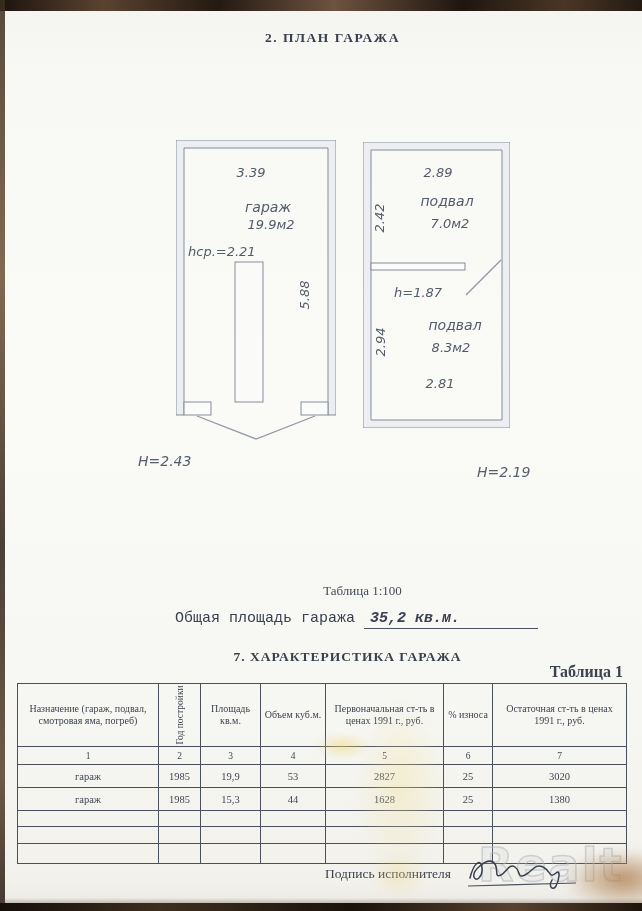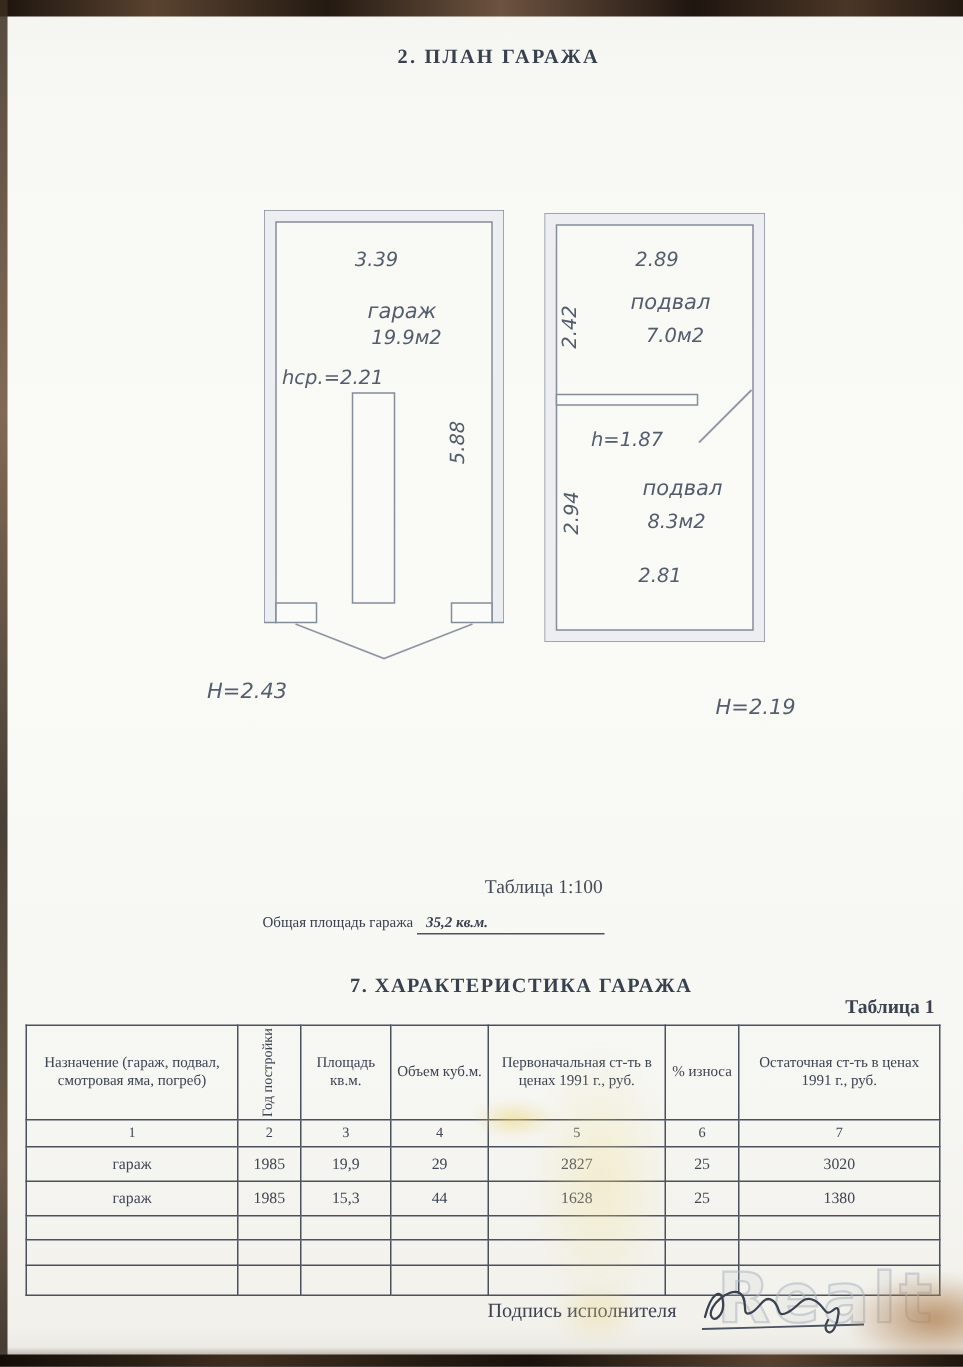--- a/index.html
+++ b/index.html
@@ -23,26 +23,26 @@
   .stain3{left:368px;top:855px;width:60px;height:40px;background:radial-gradient(closest-side,rgba(236,214,130,.4),rgba(236,214,130,0));filter:blur(4px);}
 
   .doc-title{position:absolute;left:0;right:0;top:30px;text-align:center;
         font-weight:bold;font-size:13.5px;letter-spacing:1.5px;color:#39404e;}
   .h-label{position:absolute;font-family:"DejaVu Sans",sans-serif;font-style:italic;
         font-size:14px;color:#545e6d;}
   .h-left{left:138px;top:453px;}
   .h-right{left:477px;top:464px;}
 
   .scale-label{position:absolute;left:60px;right:0;top:583px;text-align:center;font-size:13px;color:#454b58;}
-  .area-line{position:absolute;left:175px;top:610px;font-size:10px;color:#3a4150;}
+  .area-line{position:absolute;left:175px;top:610px;font-size:15px;color:#3a4150;font-family:Liberation Mono, monospace;}
   .area-value{font-weight:bold;font-style:italic;border-bottom:1.5px solid #4c5360;
         padding:0 78px 1px 6px;}
   .section3-title{position:absolute;left:30px;right:0;top:649px;text-align:center;
         font-weight:bold;font-size:13.5px;letter-spacing:1px;color:#39404e;}
-  .table-caption{position:absolute;right:42px;top:663px;font-weight:bold;font-size:13px;color:#3c4250;}
+  .table-caption{position:absolute;right:42px;top:663px;font-weight:bold;font-size:16px;color:#3c4250;}
 
   table.chars{position:absolute;left:17px;top:683px;width:609px;border-collapse:collapse;
         table-layout:fixed;font-size:10.5px;color:#3f4553;}
   table.chars td{border:1px solid #4a505c;text-align:center;vertical-align:middle;
         padding:1px 2px;overflow:hidden;}
   table.chars{border:1.5px solid #3f4450;}
   tr.hdr td{height:60px;font-size:10px;line-height:1.25;color:#3d4452;}
   tr.num td{height:15px;font-size:9.5px;}
   tr.data td{height:20px;font-size:10.5px;}
   tr.empty1 td{height:13px;} tr.empty2 td{height:14px;} tr.empty3 td{height:17px;}
@@ -137,21 +137,21 @@
       <td>3</td>
       <td>4</td>
       <td>5</td>
       <td>6</td>
       <td>7</td>
     </tr>
     <tr class="data">
       <td>гараж</td>
       <td>1985</td>
       <td>19,9</td>
-      <td>29</td>
+      <td>53</td>
       <td>2827</td>
       <td>25</td>
       <td>3020</td>
     </tr>
     <tr class="data">
       <td>гараж</td>
       <td>1985</td>
       <td>15,3</td>
       <td>44</td>
       <td>1628</td>

